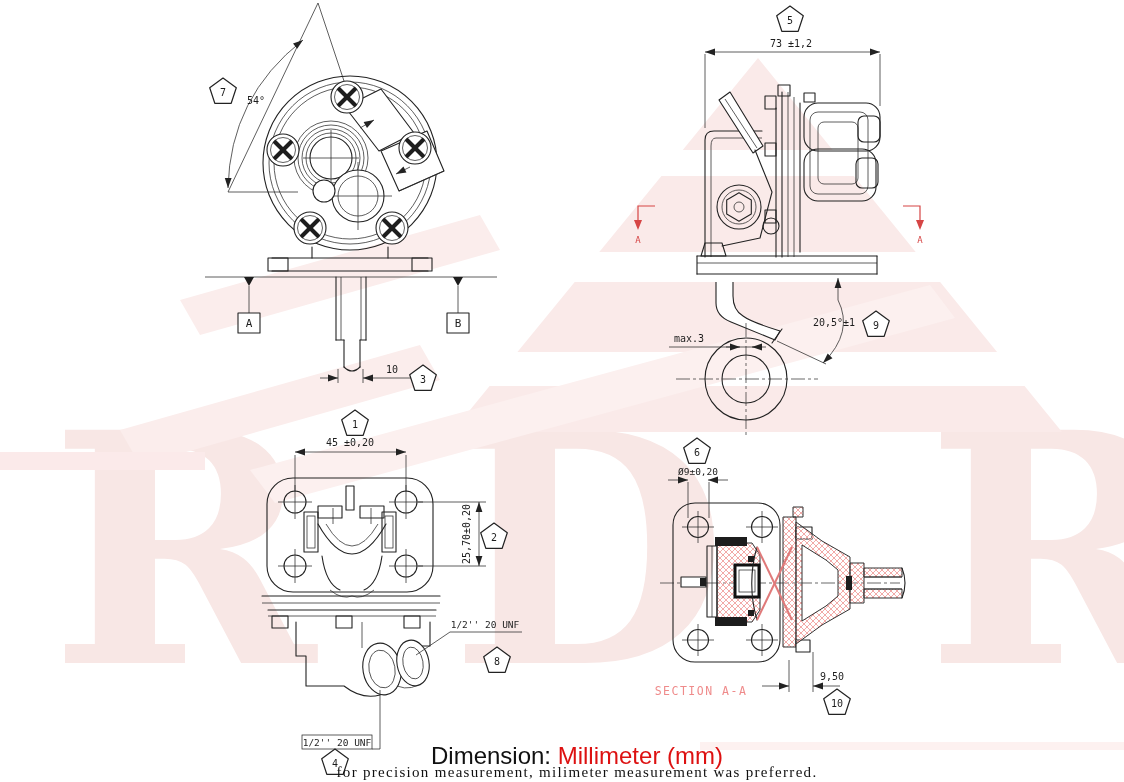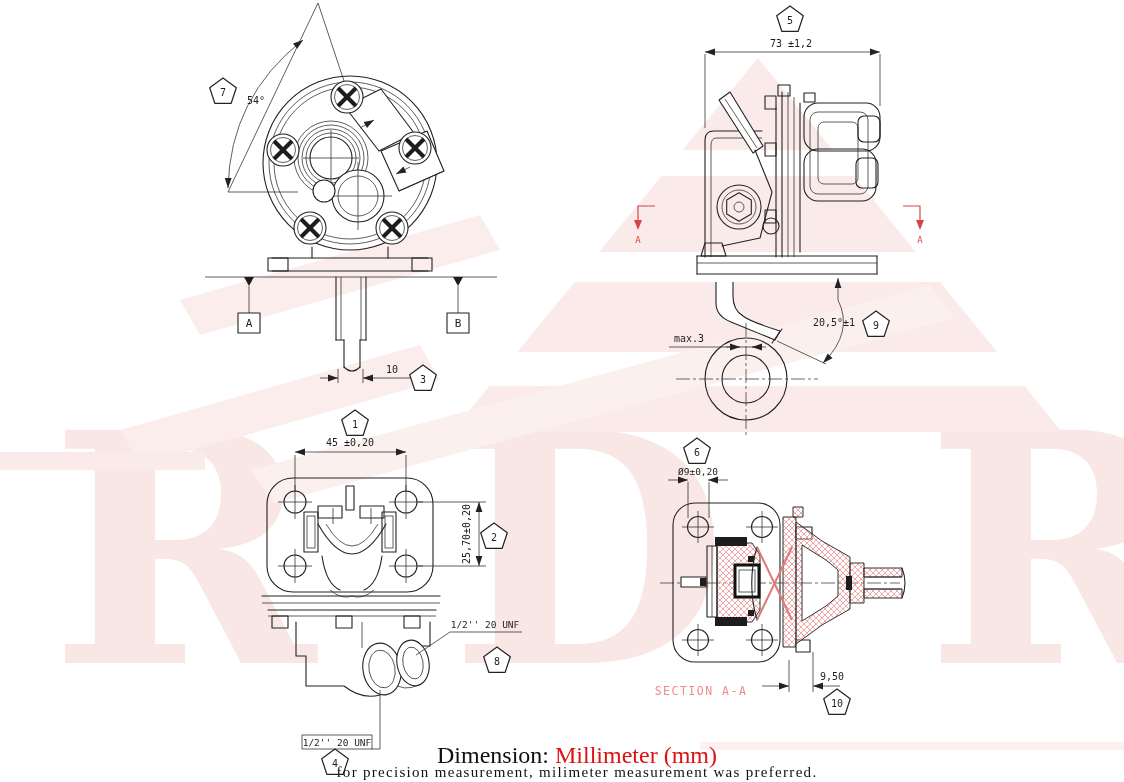--- a/index.html
+++ b/index.html
@@ -21,21 +21,21 @@
   .redx{fill:none;stroke:#e07a7a;stroke-width:2;}
   .pent{fill:#ffffff;stroke:#222;stroke-width:1.2;stroke-linejoin:round;}
   text.dim{font-family:"DejaVu Sans Mono",monospace;font-size:10px;fill:#1d1d1d;}
   text.dim-s{font-family:"DejaVu Sans Mono",monospace;font-size:9.5px;fill:#1d1d1d;}
   text.pent-t{font-family:"DejaVu Sans Mono",monospace;font-size:10px;fill:#1d1d1d;text-anchor:middle;}
   text.datum{font-family:"DejaVu Sans Mono",monospace;font-size:11px;fill:#1d1d1d;text-anchor:middle;}
   text.reda{font-family:"DejaVu Sans Mono",monospace;font-size:9px;fill:#d64545;text-anchor:middle;}
   text.sect{font-family:"DejaVu Sans Mono",monospace;font-size:11.5px;fill:#ef8b8b;letter-spacing:1.5px;text-anchor:middle;}
   
   .footer{position:absolute;z-index:2;left:577px;transform:translateX(-50%);text-align:center;white-space:nowrap;}
-  .footer-main{top:742px;font-family:Liberation Serif, serif;font-size:24px;color:#101010;}
+  .footer-main{top:742px;font-family:Liberation Sans, sans-serif;font-size:24px;color:#101010;}
   .footer-main .red{color:#dd1111;}
   .footer-note{top:764px;font-family:Liberation Serif, serif;font-size:15px;letter-spacing:1.3px;color:#101010;}
 </style>
 </head>
 <body>
 
 <div class="stage">
 
   <span class="wm-letter wm-r1">R</span>
   <span class="wm-letter wm-d">D</span>

